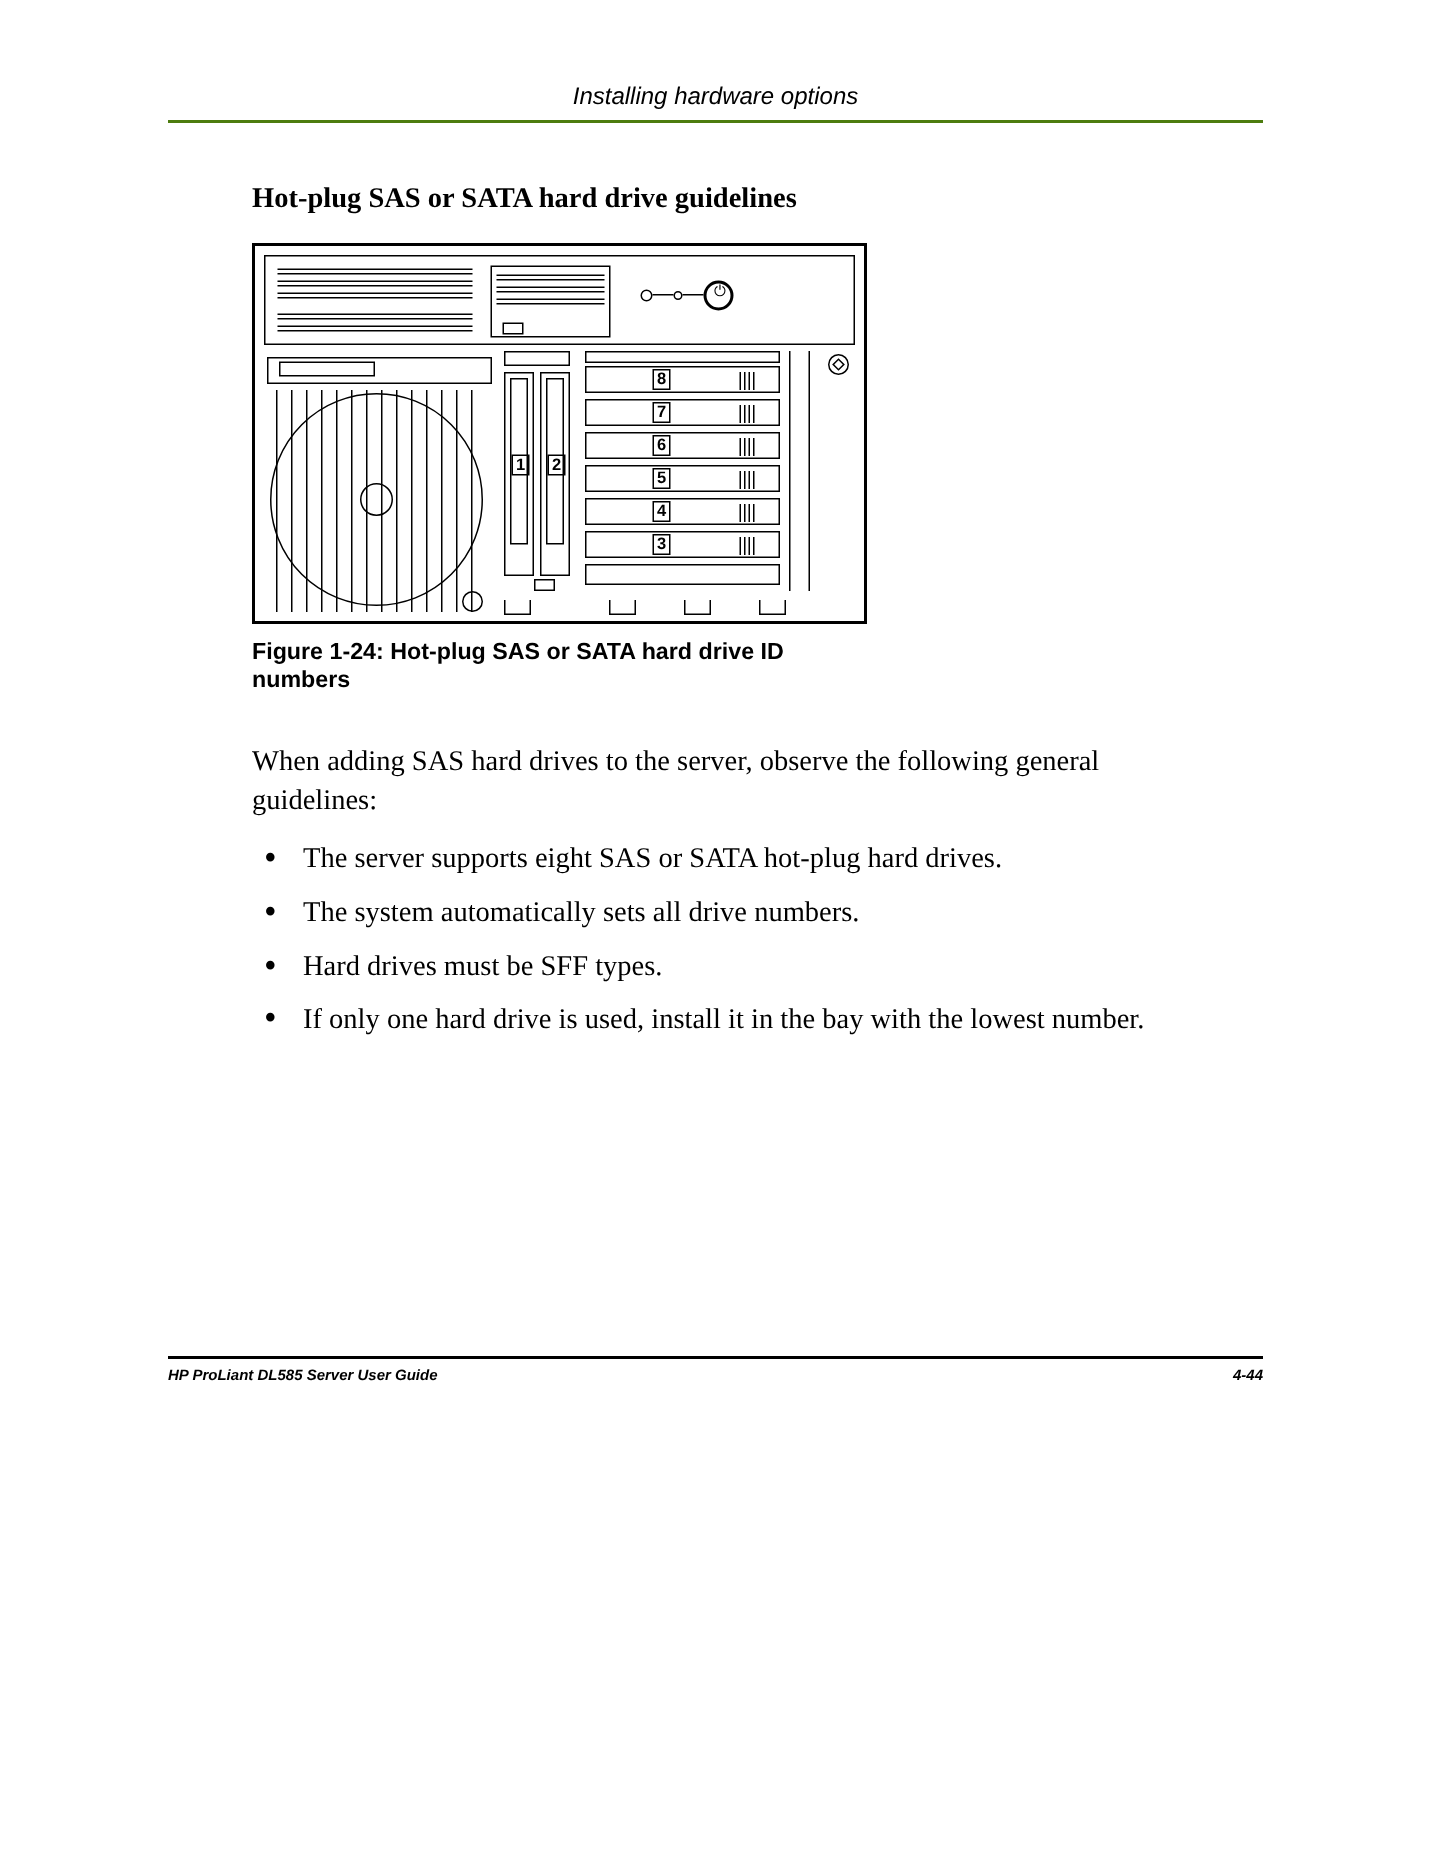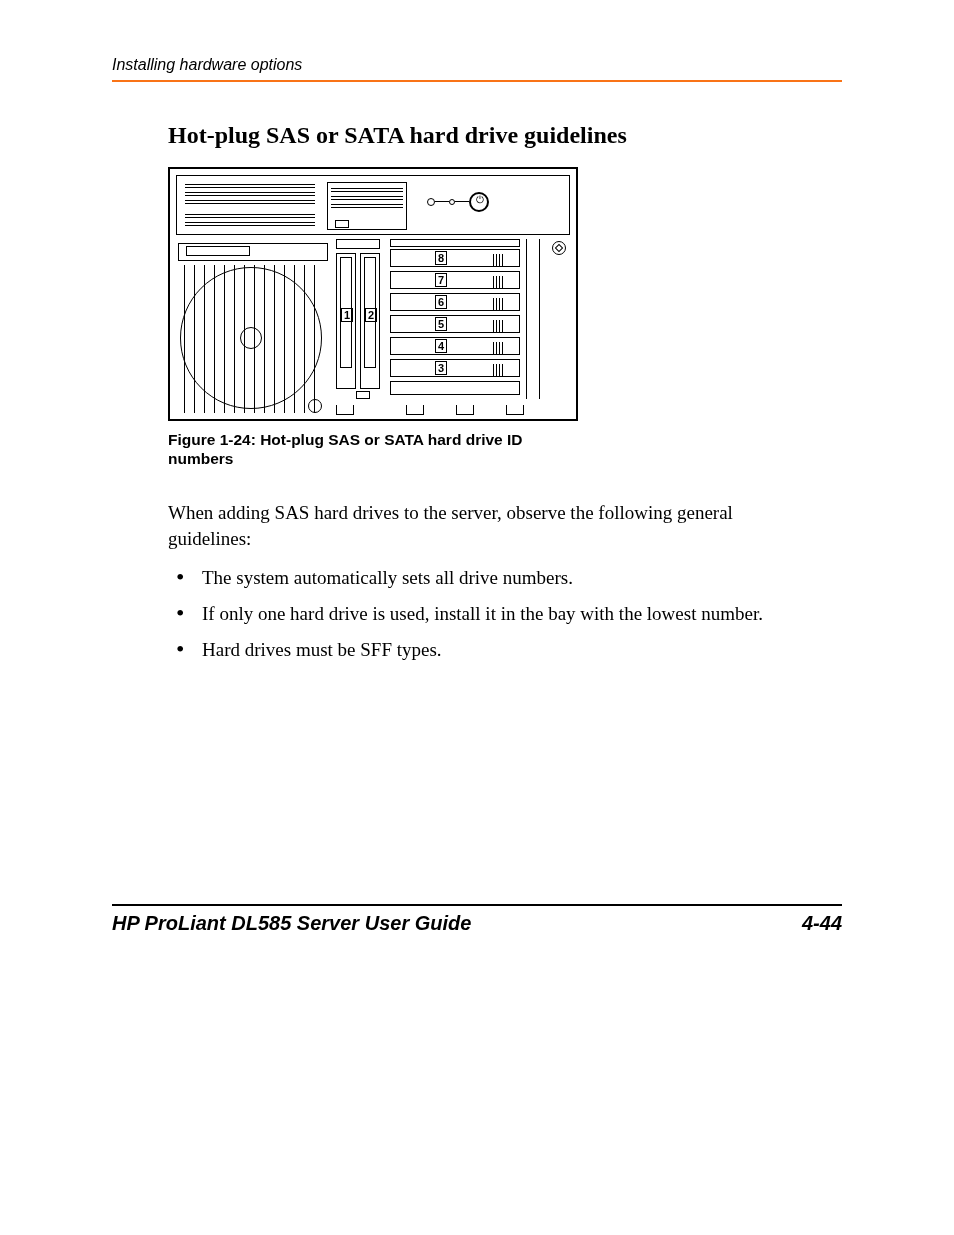--- a/index.html
+++ b/index.html
@@ -8,32 +8,32 @@
       height: 1235px;
       background: #fff;
       font-family: "Times New Roman", Times, serif;
       color: #000;
       position: relative;
     }
     .page-content {
       padding: 56px 112px 0 112px;
     }
     .header-line {
-      text-align: left;
+      text-align: center;
       font-style: italic;
       font-family: Arial, Helvetica, sans-serif;
       font-size: 16px;
       padding-bottom: 6px;
-      border-bottom: 2px solid #f97316;
+      border-bottom: 2px solid #4d7c0f;
       margin-bottom: 40px;
     }
     .section-heading {
       font-family: "Times New Roman", serif;
       font-weight: bold;
-      font-size: 24px;
+      font-size: 19px;
       margin-left: 56px;
       margin-bottom: 18px;
     }
     .figure-box {
       margin-left: 56px;
       width: 410px;
       height: 254px;
       border: 2px solid #000;
       background: #fff;
       position: relative;
@@ -84,21 +84,21 @@
       top: 904px;
     }
     .footer-rule {
       border-top: 2px solid #000;
       padding-top: 6px;
       display: flex;
       justify-content: space-between;
       font-family: Arial, Helvetica, sans-serif;
       font-style: italic;
       font-weight: bold;
-      font-size: 20px;
+      font-size: 10px;
     }
     .top-panel { left: 6px; top: 6px; right: 6px; height: 60px; border: 1.5px solid #000; position: absolute; }
     .vent-slot { position: absolute; height: 4px; border-top: 1.2px solid #000; border-bottom: 1.2px solid #000; }
     .power-ind { position: absolute; border: 1.5px solid #000; border-radius: 50%; }
     .fan-grill { position: absolute; left: 8px; top: 74px; width: 150px; height: 170px; }
     .fan-grill .vline { position: absolute; top: 0; bottom: 0; border-left: 1px solid #000; }
     .fan-circle { position: absolute; border: 1.5px solid #000; border-radius: 50%; }
     .bay-col { position: absolute; border: 1.5px solid #000; background: #fff; }
     .bay-num { position: absolute; font-family: Arial, sans-serif; font-weight: bold; font-size: 11px; text-align: center; }
     .drive-slot { position: absolute; height: 18px; border: 1.5px solid #000; right: 56px; left: 220px; }
@@ -213,23 +213,24 @@
       <div class="foot" style="left:280px;"></div>
       <div class="foot" style="left:330px;"></div>
     </div>
   </div>
 
   <div class="figure-caption">Figure 1-24:  Hot-plug SAS or SATA hard drive ID numbers</div>
 
   <p class="body-text">When adding SAS hard drives to the server, observe the following general guidelines:</p>
 
   <ul class="bullets">
+    <li>The server supports eight SAS or SATA hot-plug hard drives.</li>
     <li>The system automatically sets all drive numbers.</li>
+    <li>Hard drives must be SFF types.</li>
     <li>If only one hard drive is used, install it in the bay with the lowest number.</li>
-    <li>Hard drives must be SFF types.</li>
   </ul>
 </div>
 
 <div class="footer">
   <div class="footer-rule">
     <span>HP ProLiant DL585 Server User Guide</span>
     <span>4-44</span>
   </div>
 </div>
 

